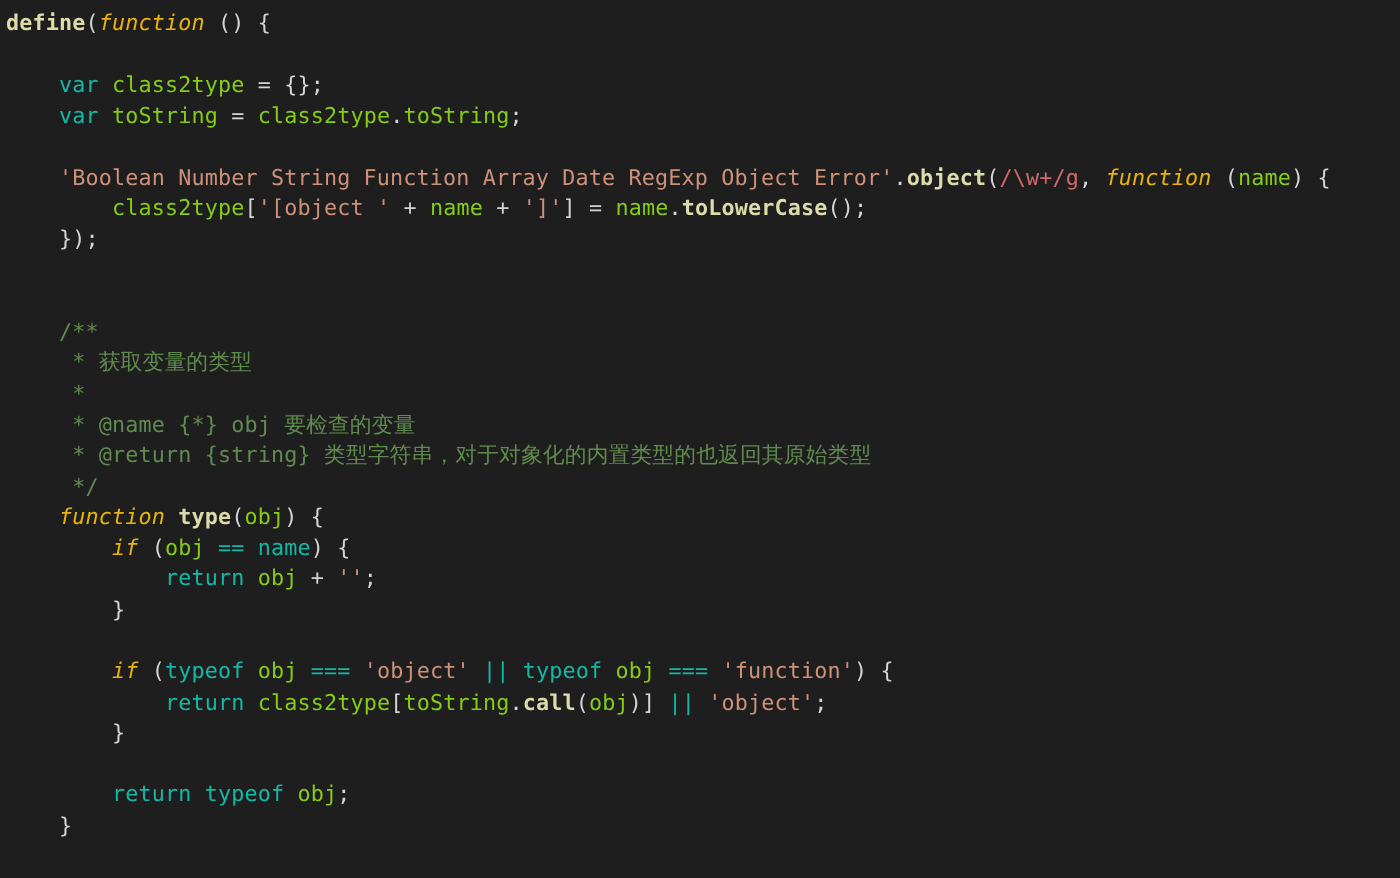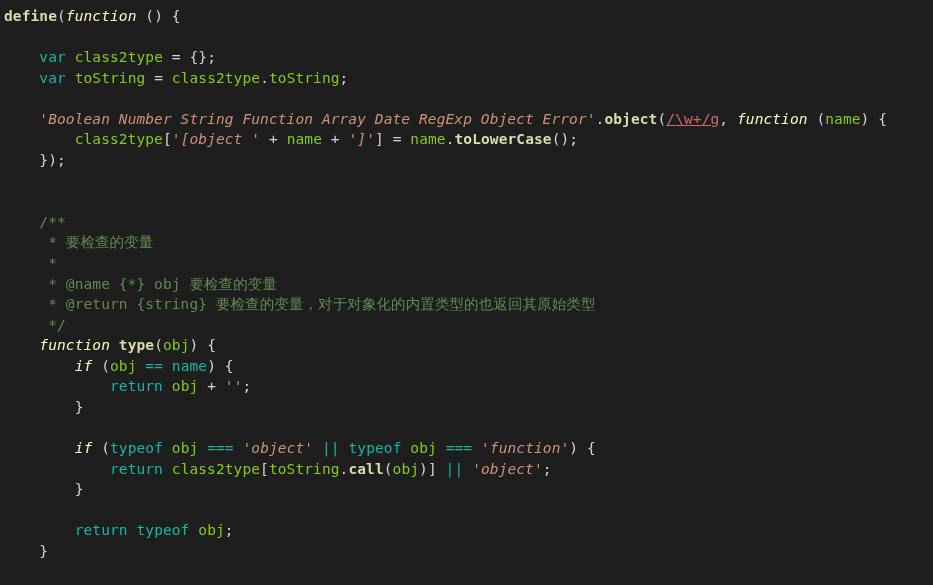--- a/index.html
+++ b/index.html
@@ -14,46 +14,46 @@
   }
   pre.code {
     margin: 0;
     padding: 6px 0 0 4px;
     white-space: pre;
     line-height: 1.42;
     letter-spacing: 0.1px;
     color: #d4d4d4;
   }
   .kw-blue   { color: #14b8a6; }           
-  .kw-italic { color: #fef9c3; font-style: italic; }  
+  .kw-italic { color: #eab308; font-style: italic; }  
   .fn-call   { color: #dcdcaa; font-weight: bold; }            
-  .string    { color: #ce9178; font-style: italic; }
-  .regex     { color: #d16969; text-decoration: underline; }
+  .string    { color: #ce9178; }
+  .regex     { color: #d16969; }
   .ident     { color: #84cc16; }            
   .comment   { color: #608b4e; }             */
   .punc      { color: #d4d4d4; }
 </style>
 </head>
 <body>
 
 <pre class="code"><span class="fn-call">define</span><span class="punc">(</span><span class="kw-italic">function</span><span class="punc"> () {</span>
 
     <span class="kw-blue">var</span> <span class="ident">class2type</span><span class="punc"> = {};</span>
     <span class="kw-blue">var</span> <span class="ident">toString</span><span class="punc"> = </span><span class="ident">class2type</span><span class="punc">.</span><span class="ident">toString</span><span class="punc">;</span>
 
     <span class="string">'Boolean Number String Function Array Date RegExp Object Error'</span><span class="punc">.</span><span class="fn-call">object</span><span class="punc">(</span><span class="regex">/<span>\w+</span>/g</span><span class="punc">, </span><span class="kw-italic">function</span><span class="punc"> (</span><span class="ident">name</span><span class="punc">) {</span>
         <span class="ident">class2type</span><span class="punc">[</span><span class="string">'[object '</span><span class="punc"> </span><span class="punc">+</span><span class="punc"> </span><span class="ident">name</span><span class="punc"> </span><span class="punc">+</span><span class="punc"> </span><span class="string">']'</span><span class="punc">] </span><span class="punc">=</span><span class="punc"> </span><span class="ident">name</span><span class="punc">.</span><span class="fn-call">toLowerCase</span><span class="punc">();</span>
     <span class="punc">});</span>
 
 
     <span class="comment">/**</span>
-<span class="comment">     * 要检查的变量</span>
+<span class="comment">     * 获取变量的类型</span>
 <span class="comment">     *</span>
 <span class="comment">     * @name {*} obj 要检查的变量</span>
-<span class="comment">     * @return {string} 要检查的变量，对于对象化的内置类型的也返回其原始类型</span>
+<span class="comment">     * @return {string} 类型字符串，对于对象化的内置类型的也返回其原始类型</span>
 <span class="comment">     */</span>
     <span class="kw-italic">function</span><span class="punc"> </span><span class="fn-call">type</span><span class="punc">(</span><span class="ident">obj</span><span class="punc">) {</span>
         <span class="kw-italic">if</span><span class="punc"> (</span><span class="ident">obj</span><span class="punc"> </span><span class="kw-blue">==</span><span class="punc"> </span><span class="kw-blue">name</span><span class="punc">) {</span>
             <span class="kw-blue">return</span><span class="punc"> </span><span class="ident">obj</span><span class="punc"> </span><span class="punc">+</span><span class="punc"> </span><span class="string">''</span><span class="punc">;</span>
         <span class="punc">}</span>
 
         <span class="kw-italic">if</span><span class="punc"> (</span><span class="kw-blue">typeof</span><span class="punc"> </span><span class="ident">obj</span><span class="punc"> </span><span class="kw-blue">===</span><span class="punc"> </span><span class="string">'object'</span><span class="punc"> </span><span class="kw-blue">||</span><span class="punc"> </span><span class="kw-blue">typeof</span><span class="punc"> </span><span class="ident">obj</span><span class="punc"> </span><span class="kw-blue">===</span><span class="punc"> </span><span class="string">'function'</span><span class="punc">) {</span>
             <span class="kw-blue">return</span><span class="punc"> </span><span class="ident">class2type</span><span class="punc">[</span><span class="ident">toString</span><span class="punc">.</span><span class="fn-call">call</span><span class="punc">(</span><span class="ident">obj</span><span class="punc">)] </span><span class="kw-blue">||</span><span class="punc"> </span><span class="string">'object'</span><span class="punc">;</span>
         <span class="punc">}</span>
 

